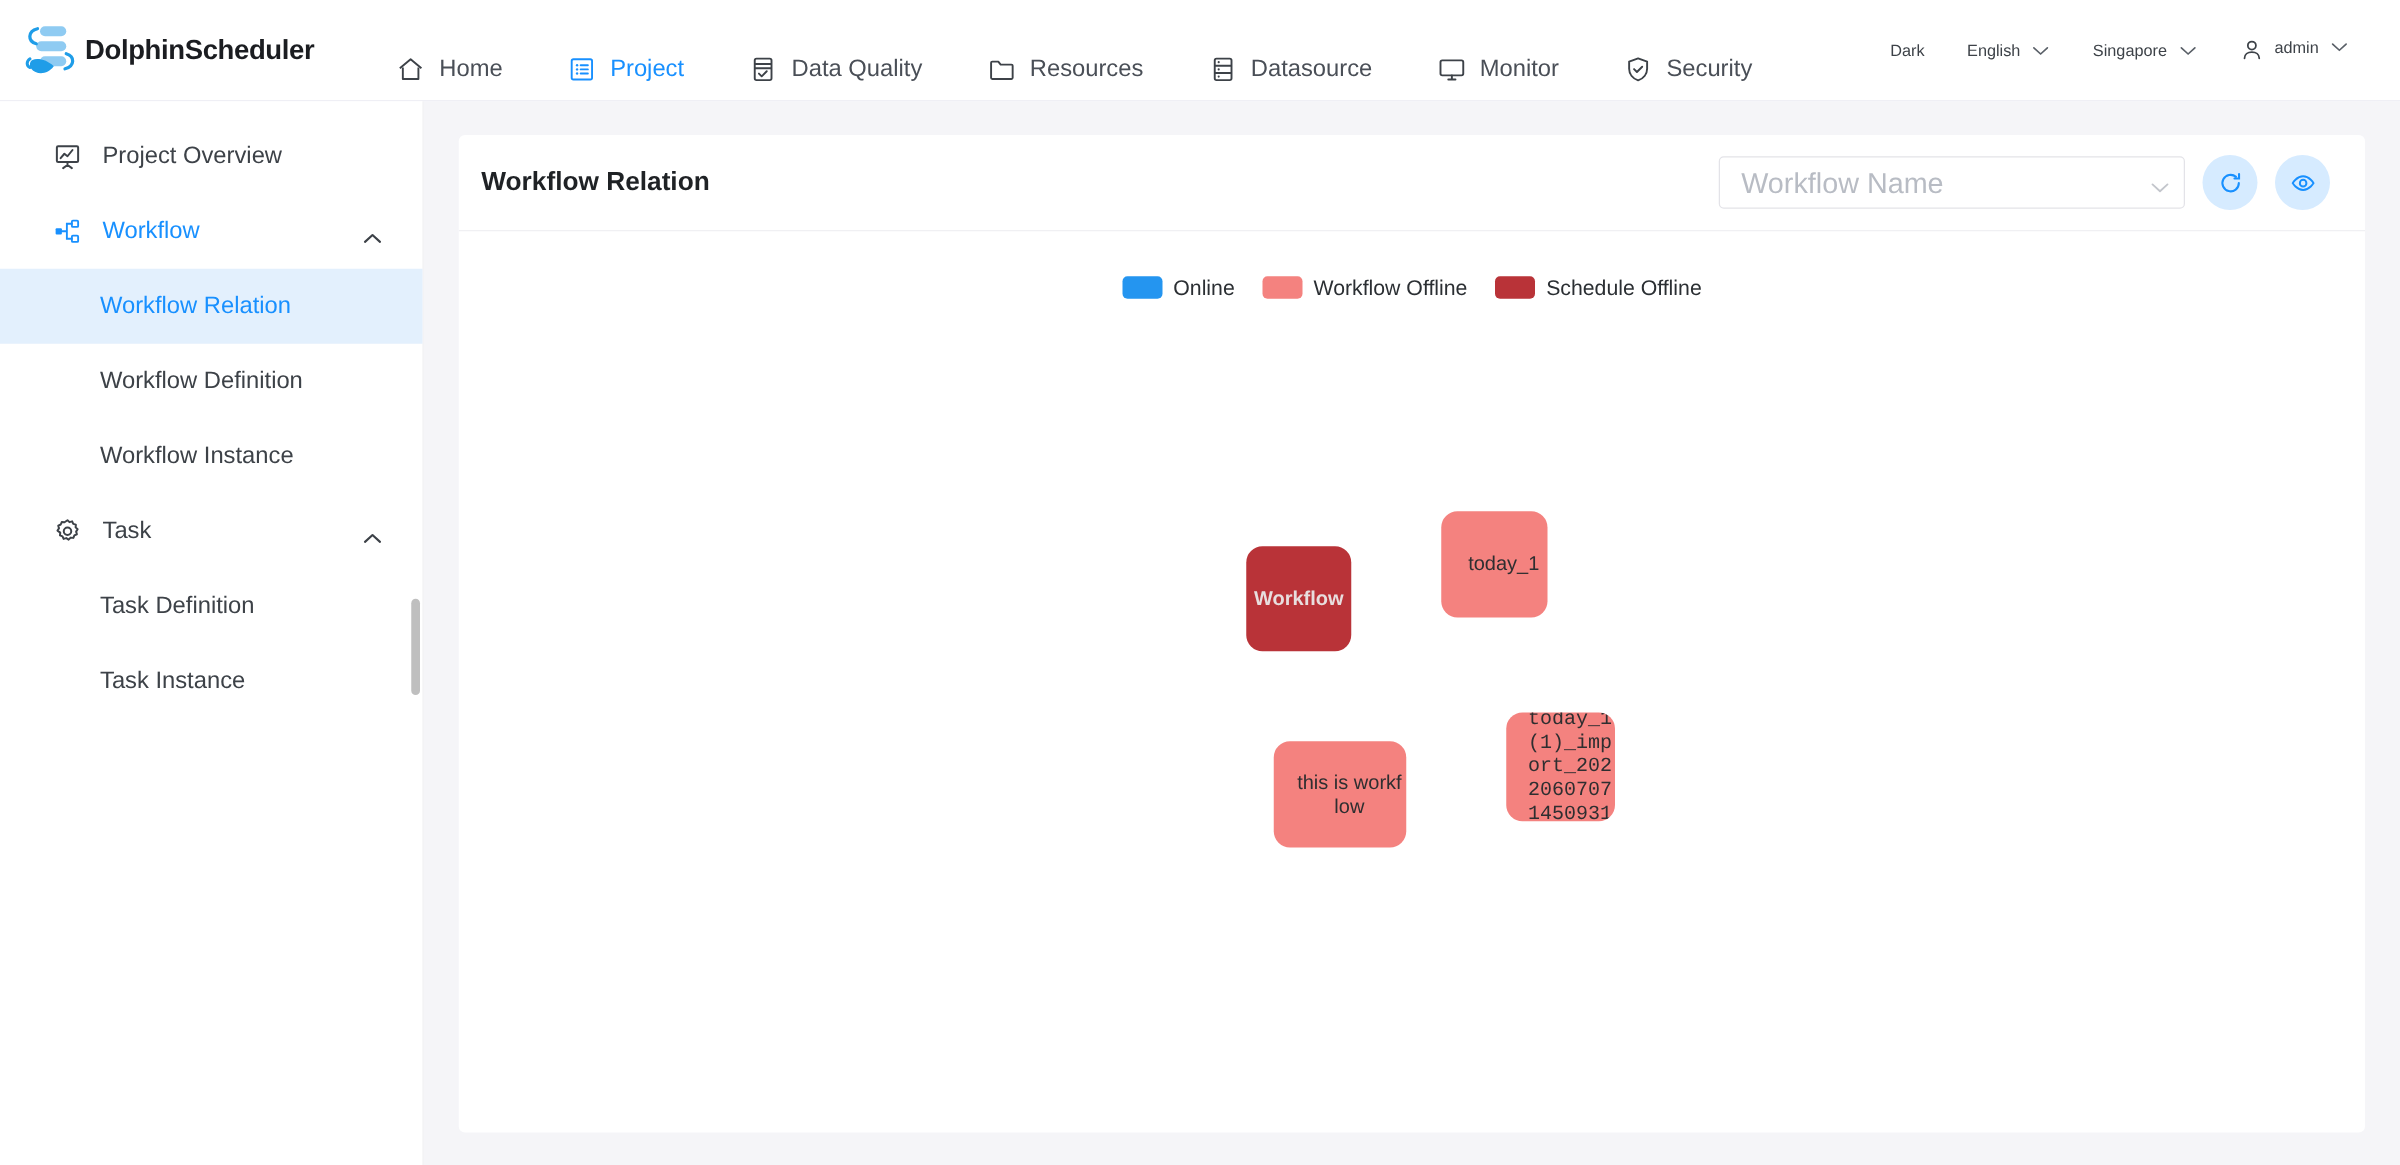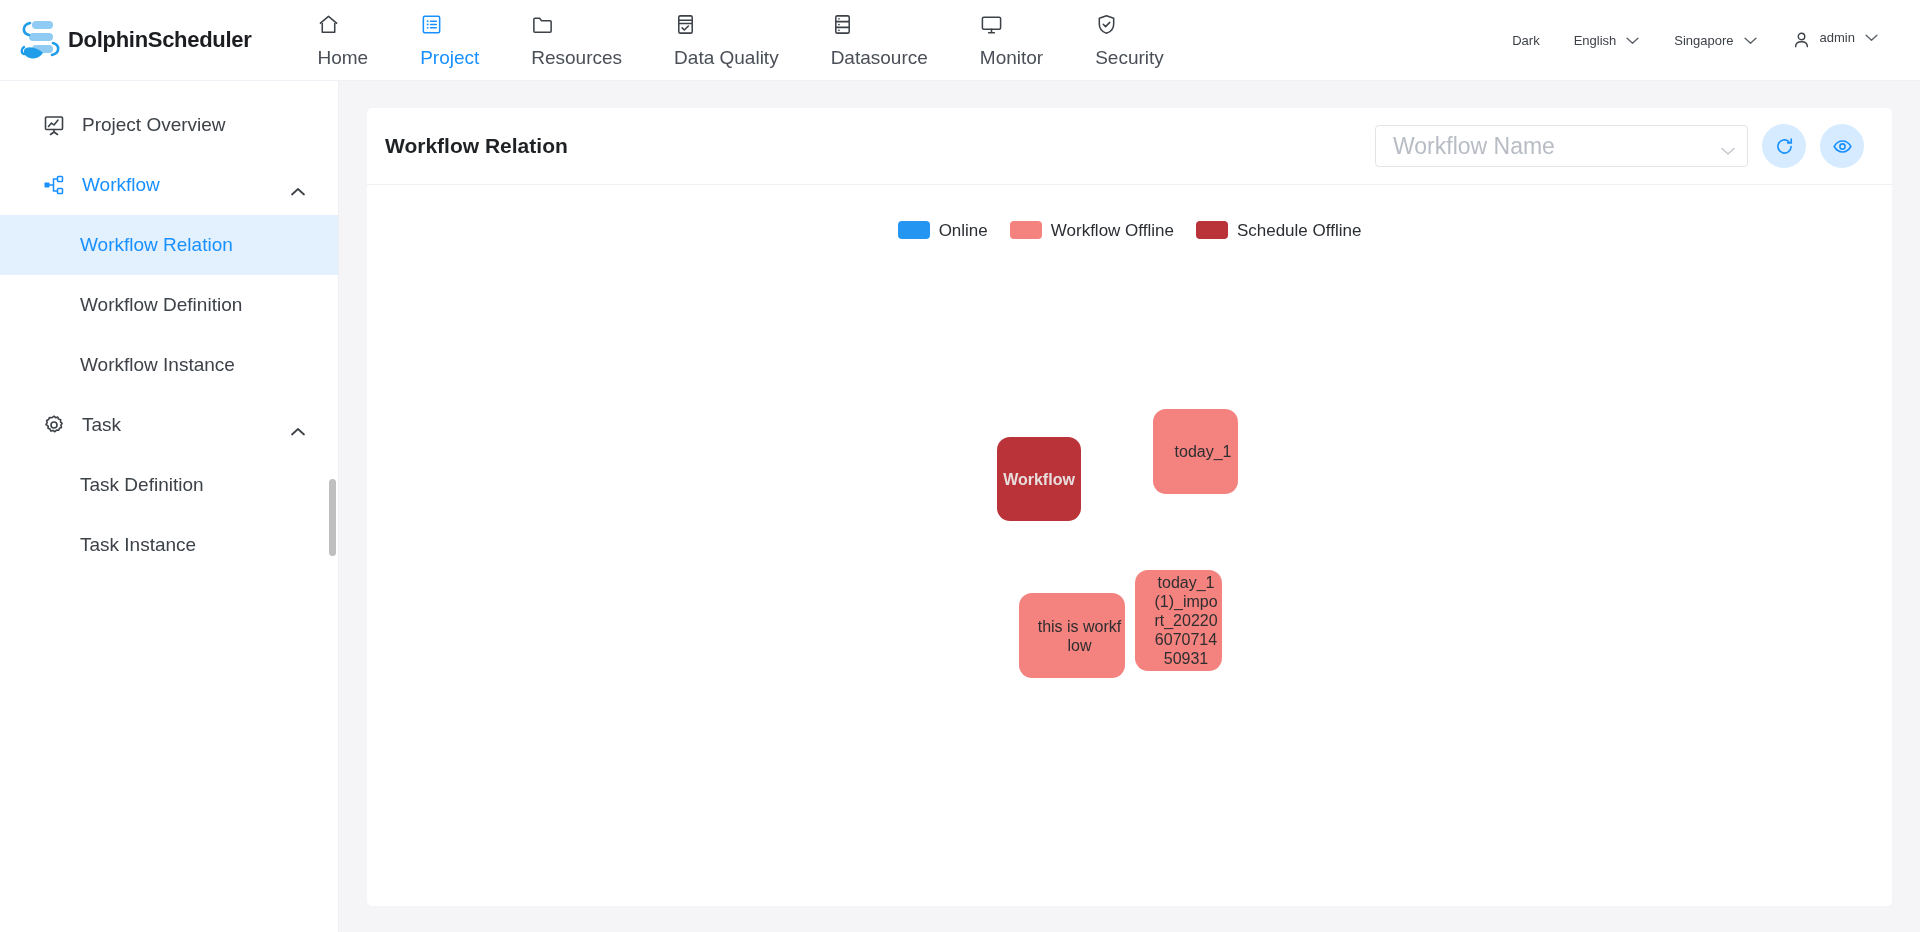--- a/index.html
+++ b/index.html
@@ -32,29 +32,28 @@
   .brand-name {
     font-size: 22px;
     font-weight: 700;
     letter-spacing: -0.3px;
     color: #1b1d21;
     white-space: nowrap;
   }
   .nav-items { display: flex; align-items: center; flex: 0 0 auto; }
   .nav-item {
     display: flex;
-    align-items: flex-start;
+    align-items: flex-end;
     gap: 11px;
     padding: 0 26px;
     height: 54px;
     cursor: pointer;
     color: #4a4f57;
     font-size: 19px;
     white-space: nowrap;
-    flex-direction: column;
   }
   .nav-item .nav-ico { width: 23px; height: 23px; display: block; flex: 0 0 auto; }
   .nav-item.active { color: #1890ff; }
 
   .nav-right {
     margin-left: auto;
     display: flex;
     align-items: center;
     gap: 0;
     flex: 0 0 auto;
@@ -261,35 +260,35 @@
           <circle cx="8" cy="15.5" r="1" fill="#1890ff" stroke="none"></circle>
           <path d="M11 8.5H17M11 12H17M11 15.5H17" stroke-linecap="round"></path>
         </svg>
       </span>
       <span>Project</span>
     </div>
 
     <div class="nav-item">
       <span class="nav-ico">
         <svg viewBox="0 0 24 24" width="23" height="23" fill="none" stroke="#3d4248" stroke-width="1.6" stroke-linejoin="round">
-          <path d="M3 19V6.5a1 1 0 011-1h5l2 2.5h9a1 1 0 011 1V19a1 1 0 01-1 1H4a1 1 0 01-1-1z"></path>
-        </svg>
-      </span>
-      <span>Resources</span>
-    </div>
-
-    <div class="nav-item">
-      <span class="nav-ico">
-        <svg viewBox="0 0 24 24" width="23" height="23" fill="none" stroke="#3d4248" stroke-width="1.6" stroke-linejoin="round">
           <rect x="5" y="3" width="14" height="18" rx="1.5"></rect>
           <path d="M5 7.5H19M5 11H19"></path>
           <path d="M8.5 15.5l2.3 2.3 4.2-4.2" stroke-linecap="round"></path>
         </svg>
       </span>
       <span>Data Quality</span>
+    </div>
+
+    <div class="nav-item">
+      <span class="nav-ico">
+        <svg viewBox="0 0 24 24" width="23" height="23" fill="none" stroke="#3d4248" stroke-width="1.6" stroke-linejoin="round">
+          <path d="M3 19V6.5a1 1 0 011-1h5l2 2.5h9a1 1 0 011 1V19a1 1 0 01-1 1H4a1 1 0 01-1-1z"></path>
+        </svg>
+      </span>
+      <span>Resources</span>
     </div>
 
     <div class="nav-item">
       <span class="nav-ico">
         <svg viewBox="0 0 24 24" width="23" height="23" fill="none" stroke="#3d4248" stroke-width="1.6" stroke-linejoin="round">
           <rect x="5" y="3" width="14" height="18" rx="1.5"></rect>
           <path d="M5 9H19M5 15H19"></path>
           <circle cx="8.3" cy="6" r="0.9" fill="#3d4248" stroke="none"></circle>
           <circle cx="8.3" cy="12" r="0.9" fill="#3d4248" stroke="none"></circle>
           <circle cx="8.3" cy="18" r="0.9" fill="#3d4248" stroke="none"></circle>
@@ -482,19 +481,19 @@
           <div class="legend-item">
             <span class="legend-swatch" style="background:#b93338"></span>
             <span class="legend-label">Schedule Offline</span>
           </div>
         </div>
 
         <div class="nodes-layer">
             <div class="node dark" style="left: 630px; top: 252px; width: 84px; height: 84px; background: rgb(185, 51, 56);">Workflow</div>
             <div class="node light" style="left: 786px; top: 224px; width: 85px; height: 85px; background: rgb(244, 130, 127);">today_1</div>
             <div class="node light" style="left: 652px; top: 408px; width: 106px; height: 85px; background: rgb(244, 130, 127);">this is workflow</div>
-            <div class="node light" style="left: 768px; top: 385px; width: 87px; height: 101px; background: rgb(244, 130, 127);">today_1(1)_import_20220607071450931</div>
+            <div class="node light" style="left: 838px; top: 385px; width: 87px; height: 87px; background: rgb(244, 130, 127); font-family: Liberation Mono, monospace;">today_1(1)_import_20220607071450931</div>
           </div>
 
       </div>
     </div>
   </div>
 </div>
 
 </body></html>

